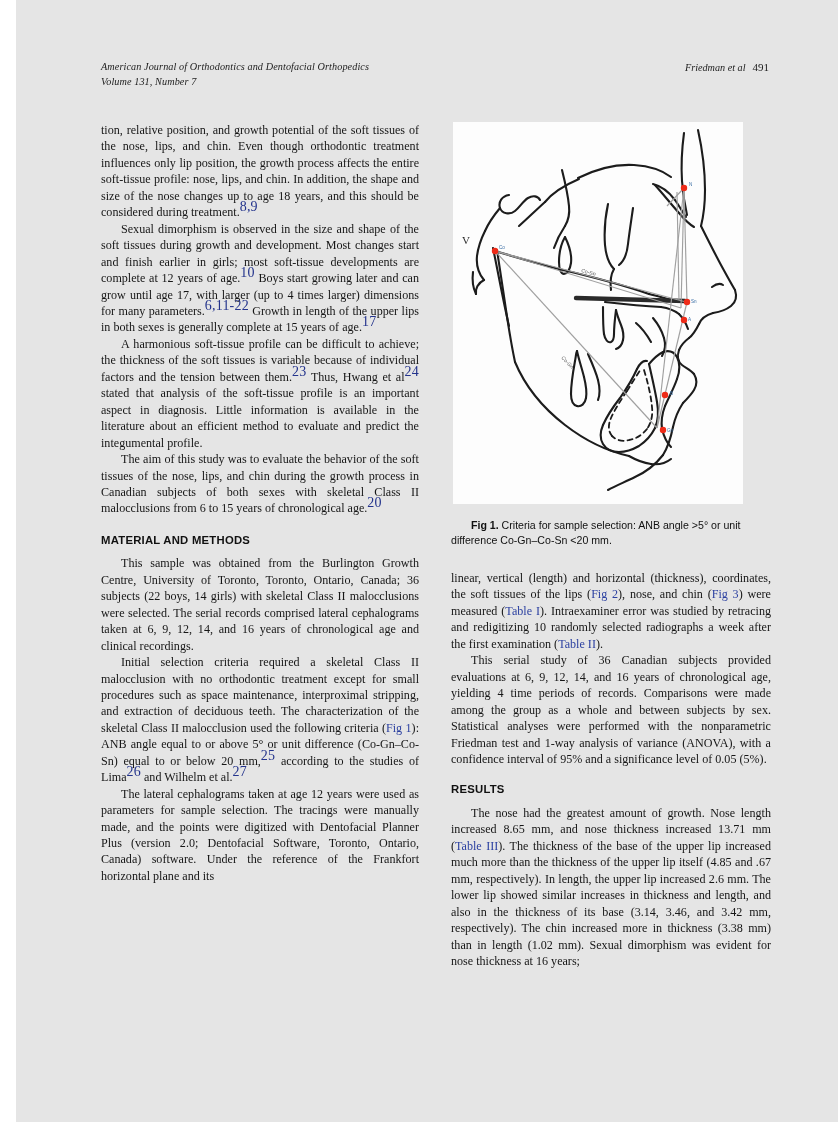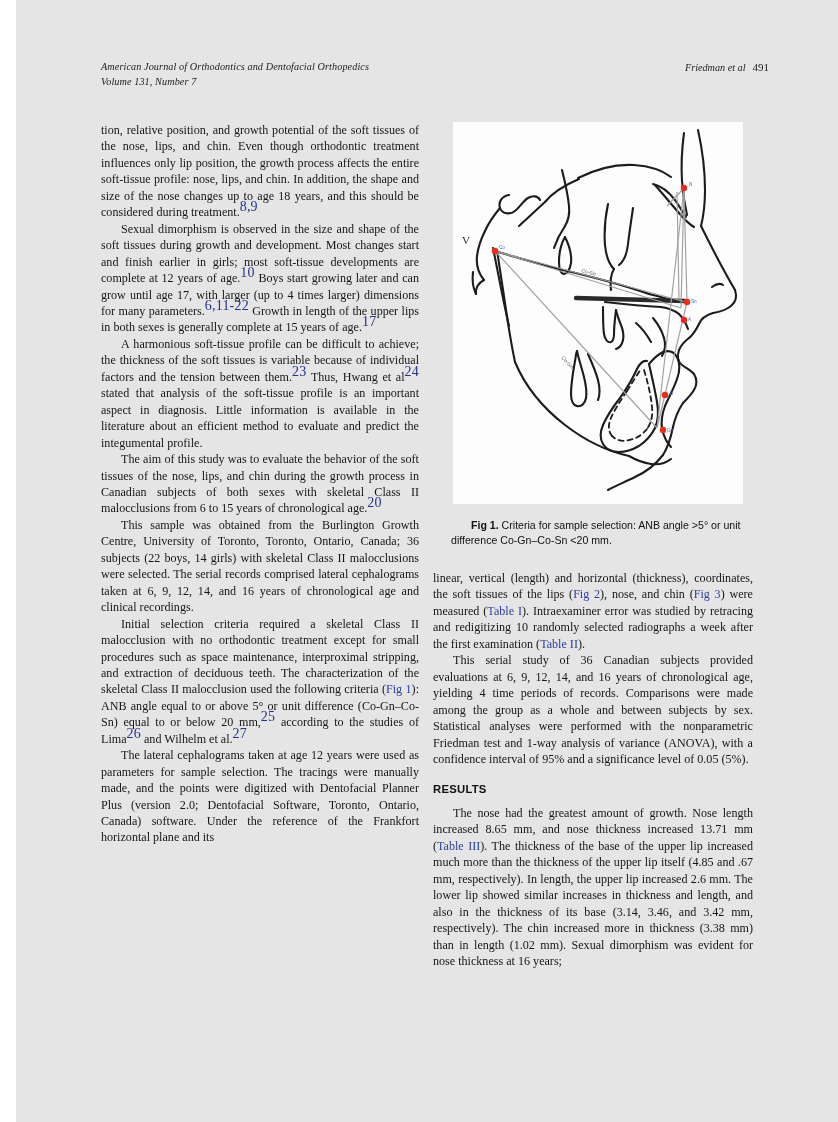--- a/index.html
+++ b/index.html
@@ -69,21 +69,21 @@
     top: 122px;
     width: 318px;
     font-size: 12.1px;
     line-height: 16.45px;
     text-align: justify;
     text-justify: inter-word;
     hyphens: manual;
     color: #161616;
   }
   .col-left  { left: 85px; }
-  .col-right { left: 417px; top: 570px; width: 320px; }
+  .col-right { left: 435px; top: 570px; width: 320px; }
 
   p.para {
     margin: 0;
     text-indent: 20px;
     text-align: justify;
   }
   p.para.noindent { text-indent: 0; }
 
   sup.ref {
     color: #23338c;
@@ -156,20 +156,21 @@
   <div class="col col-left">
 
     <p class="para noindent"><span>tion, relative position, and growth potential of the soft tissues of the nose, lips, and chin. Even though orthodontic treatment influences only lip position, the growth process affects the entire soft-tissue profile: nose, lips, and chin. In addition, the shape and size of the nose changes up to age 18 years, and this should be considered during treatment.</span><sup class="ref">8,9</sup></p>
 
     <p class="para"><span>Sexual dimorphism is observed in the size and shape of the soft tissues during growth and development. Most changes start and finish earlier in girls; most soft-tissue developments are complete at 12 years of age.</span><sup class="ref">10</sup><span> Boys start growing later and can grow until age 17, with larger (up to 4 times larger) dimensions for many parameters.</span><sup class="ref">6,11-22</sup><span> Growth in length of the upper lips in both sexes is generally complete at 15 years of age.</span><sup class="ref">17</sup></p>
 
     <p class="para"><span>A harmonious soft-tissue profile can be difficult to achieve; the thickness of the soft tissues is variable because of individual factors and the tension between them.</span><sup class="ref">23</sup><span> Thus, Hwang et al</span><sup class="ref">24</sup><span> stated that analysis of the soft-tissue profile is an important aspect in diagnosis. Little information is available in the literature about an efficient method to evaluate and predict the integumental profile.</span></p>
 
     <p class="para"><span>The aim of this study was to evaluate the behavior of the soft tissues of the nose, lips, and chin during the growth process in Canadian subjects of both sexes with skeletal Class II malocclusions from 6 to 15 years of chronological age.</span><sup class="ref">20</sup></p>
 
+    <h2 class="section">MATERIAL AND METHODS</h2>
 
     <p class="para">This sample was obtained from the Burlington Growth Centre, University of Toronto, Toronto, Ontario, Canada; 36 subjects (22 boys, 14 girls) with skeletal Class II malocclusions were selected. The serial records comprised lateral cephalograms taken at 6, 9, 12, 14, and 16 years of chronological age and clinical recordings.</p>
 
     <p class="para"><span>Initial selection criteria required a skeletal Class II malocclusion with no orthodontic treatment except for small procedures such as space maintenance, interproximal stripping, and extraction of deciduous teeth. The characterization of the skeletal Class II malocclusion used the following criteria (</span><span class="xref">Fig 1</span><span>): ANB angle equal to or above 5° or unit difference (Co-Gn–Co-Sn) equal to or below 20 mm,</span><sup class="ref">25</sup><span> according to the studies of Lima</span><sup class="ref">26</sup><span> and Wilhelm et al.</span><sup class="ref">27</sup></p>
 
     <p class="para">The lateral cephalograms taken at age 12 years were used as parameters for sample selection. The tracings were manually made, and the points were digitized with Dentofacial Planner Plus (version 2.0; Dentofacial Software, Toronto, Ontario, Canada) software. Under the reference of the Frankfort horizontal plane and its</p>
 
   </div>
 
   <div class="figure-block">

